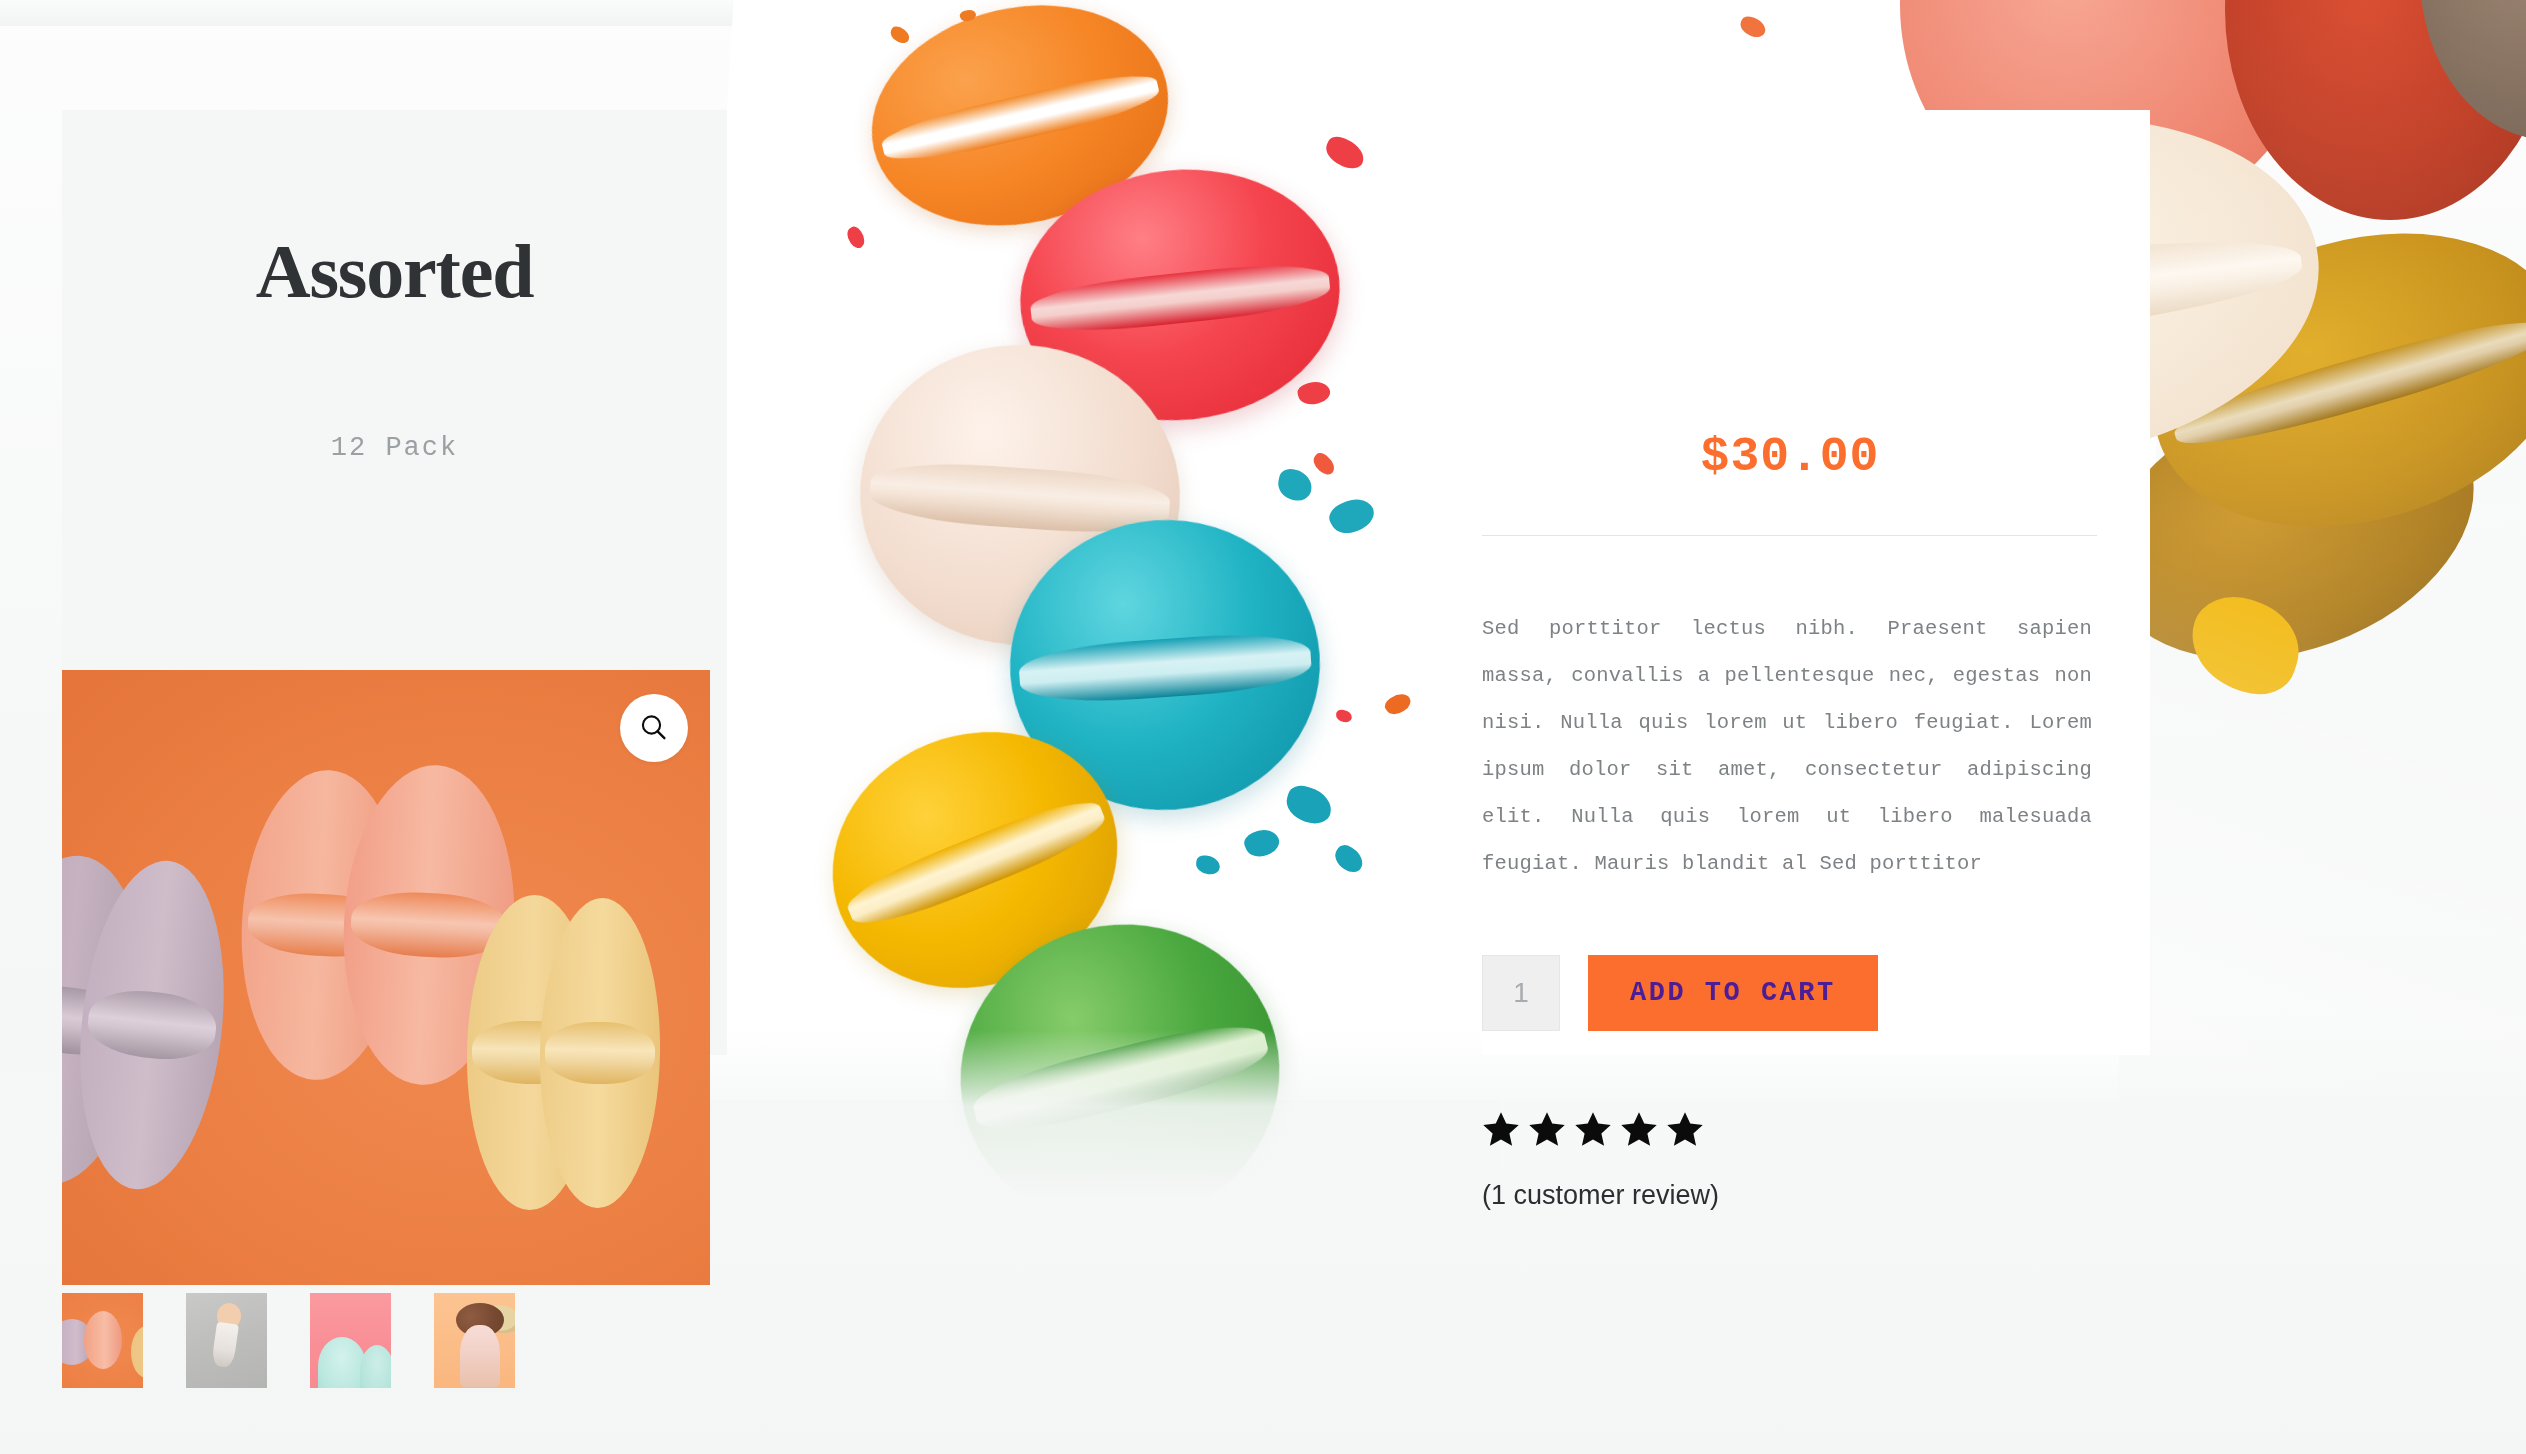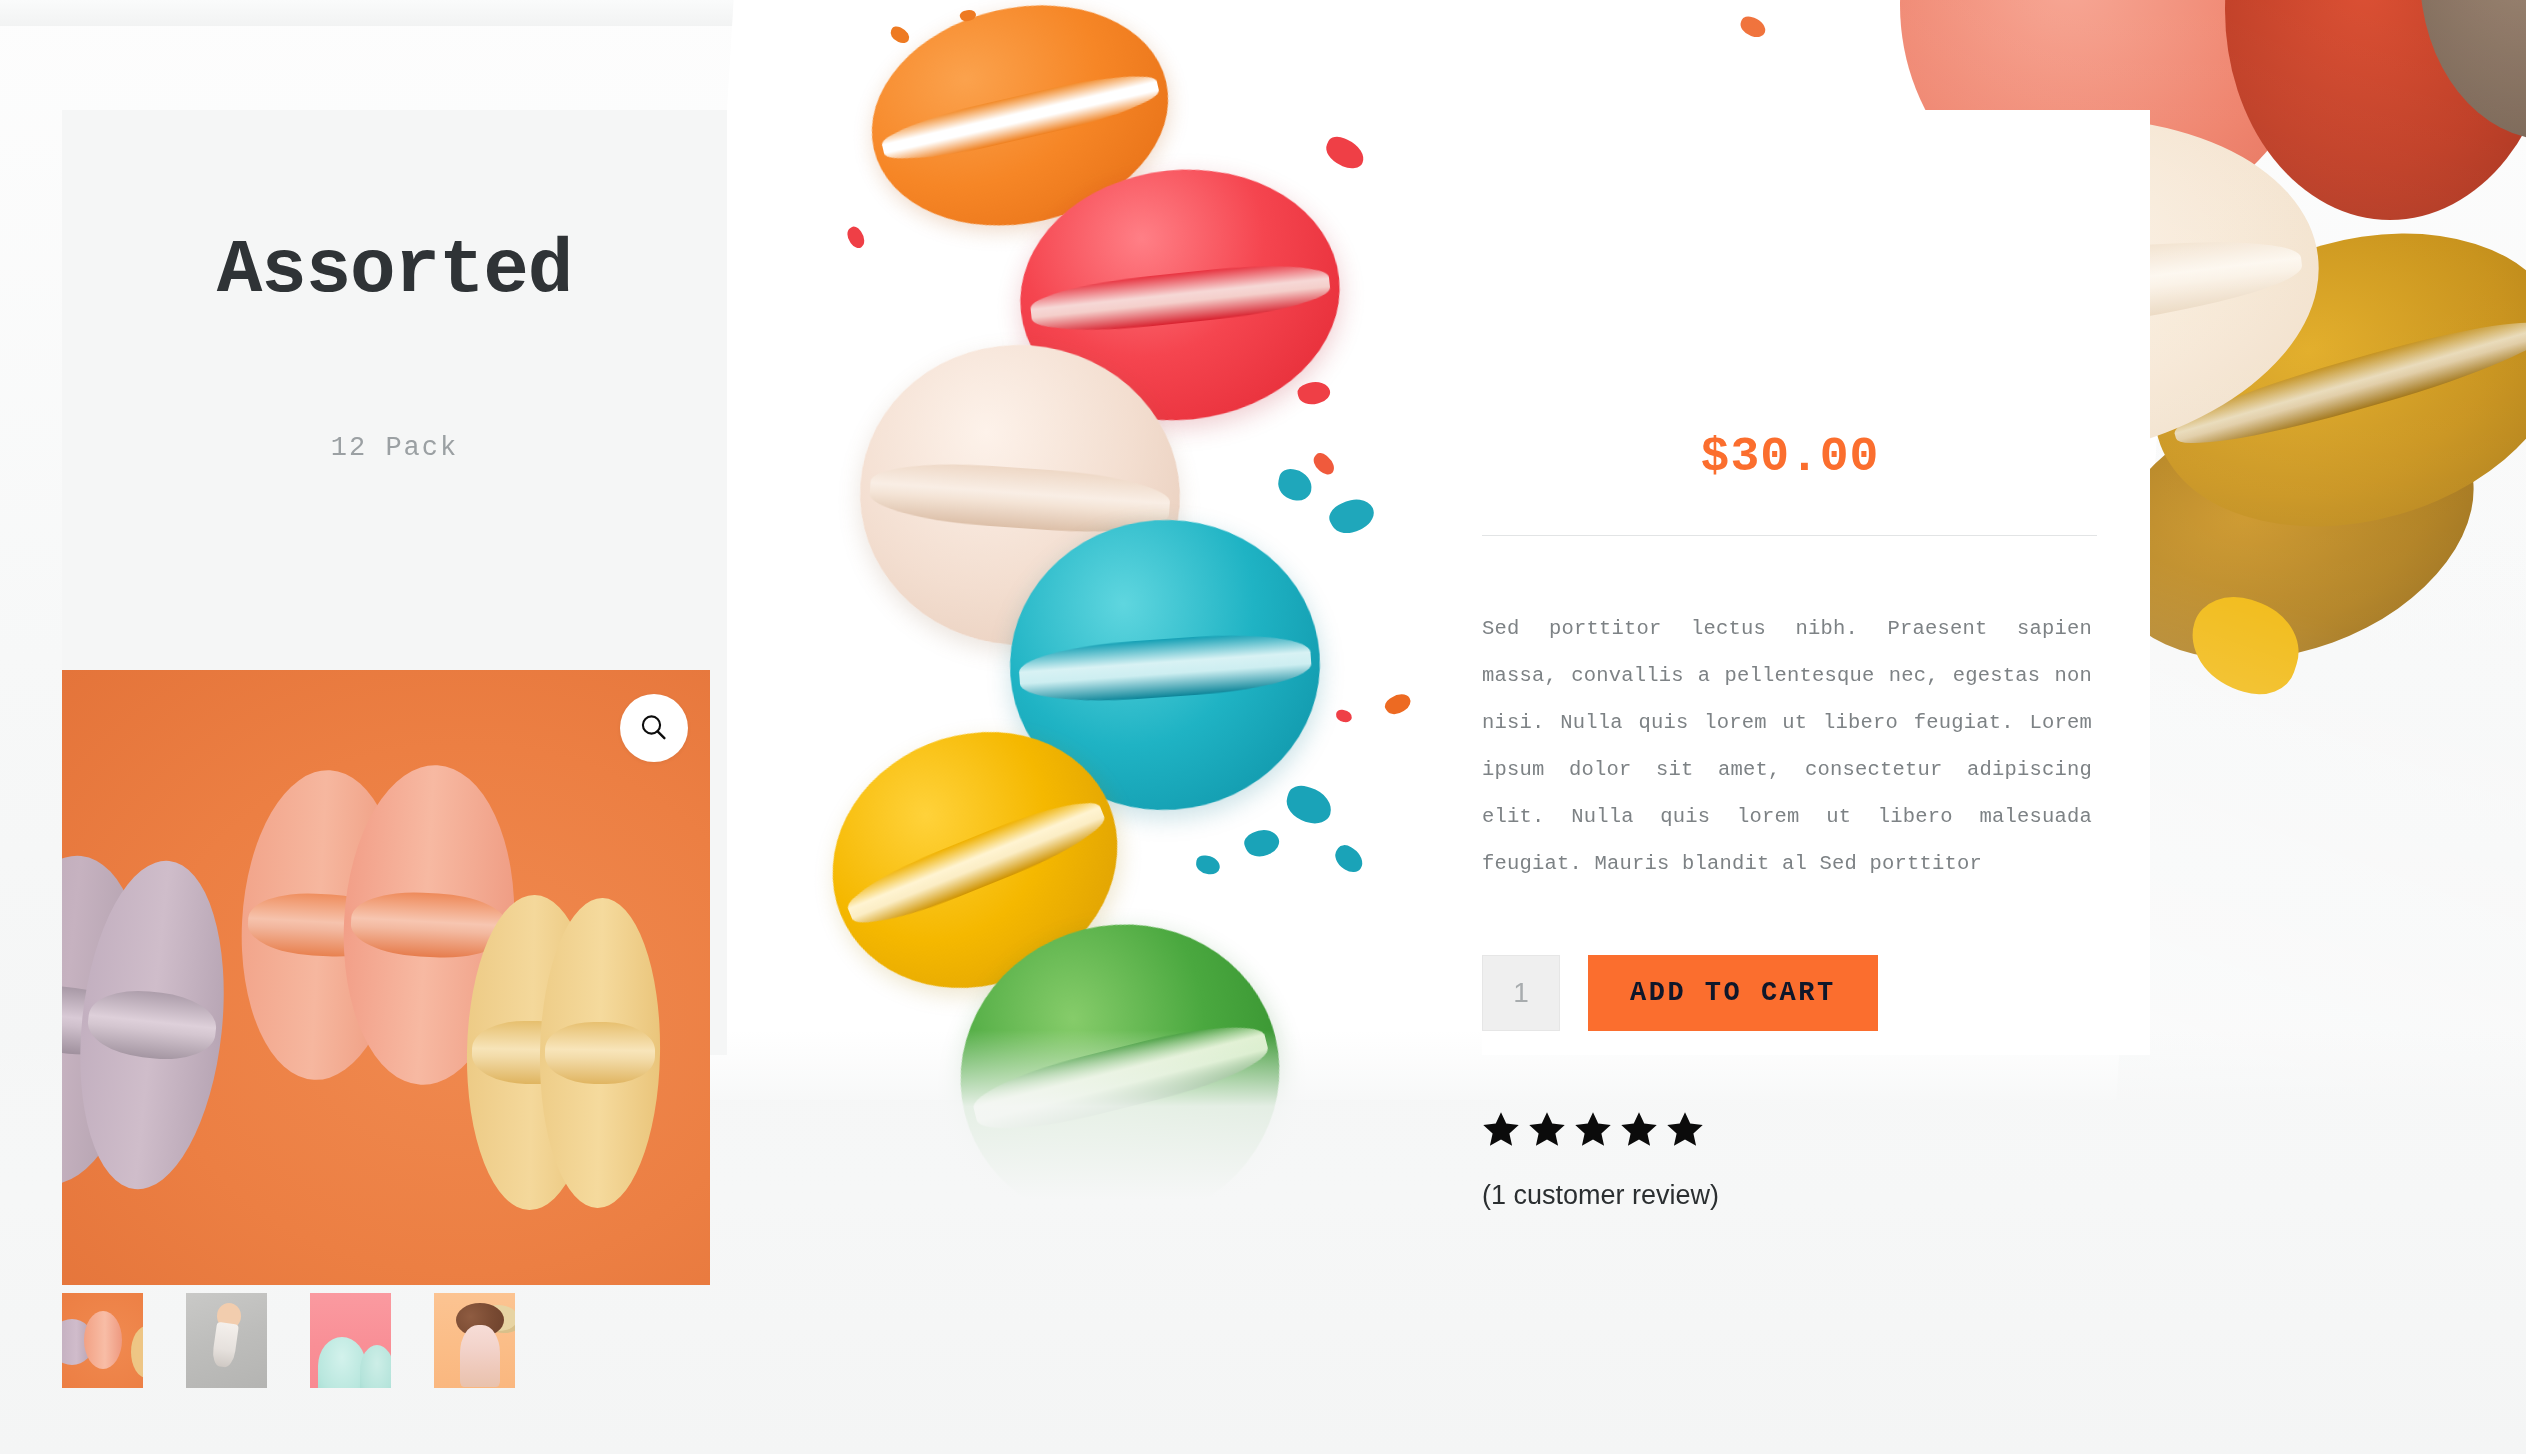--- a/index.html
+++ b/index.html
@@ -282,21 +282,21 @@
     font-size: 23px;
     font-weight: 700;
     letter-spacing: 5px;
   }
 
   .product-title {
     position: absolute;
     left: 0; right: 0; top: 122px;
     text-align: center;
     color: #2f3336;
-    font-family: Liberation Mono, monospace;
+    font-family: Liberation Serif, serif;
     font-size: 76px;
     font-weight: 700;
     line-height: 1.03;
     letter-spacing: -1.2px;
     padding: 0 20px;
   }
 
   .pack-size {
     position: absolute;
     left: 0; right: 0; top: 323px;
@@ -504,21 +504,21 @@
     text-align: center;
     padding: 0;
     outline: none;
     pointer-events: auto;
   }
 
   .add-to-cart {
     height: 76px;
     padding: 0 42px;
     background: #fb6e2e;
-    color: #0f172a;
+    color: #4c1d95;
     border: none;
     font-family: "Liberation Mono", monospace;
     font-size: 27px;
     font-weight: 700;
     letter-spacing: 2.5px;
     cursor: pointer;
     pointer-events: auto;
     display: flex;
     align-items: center;
     justify-content: center;

